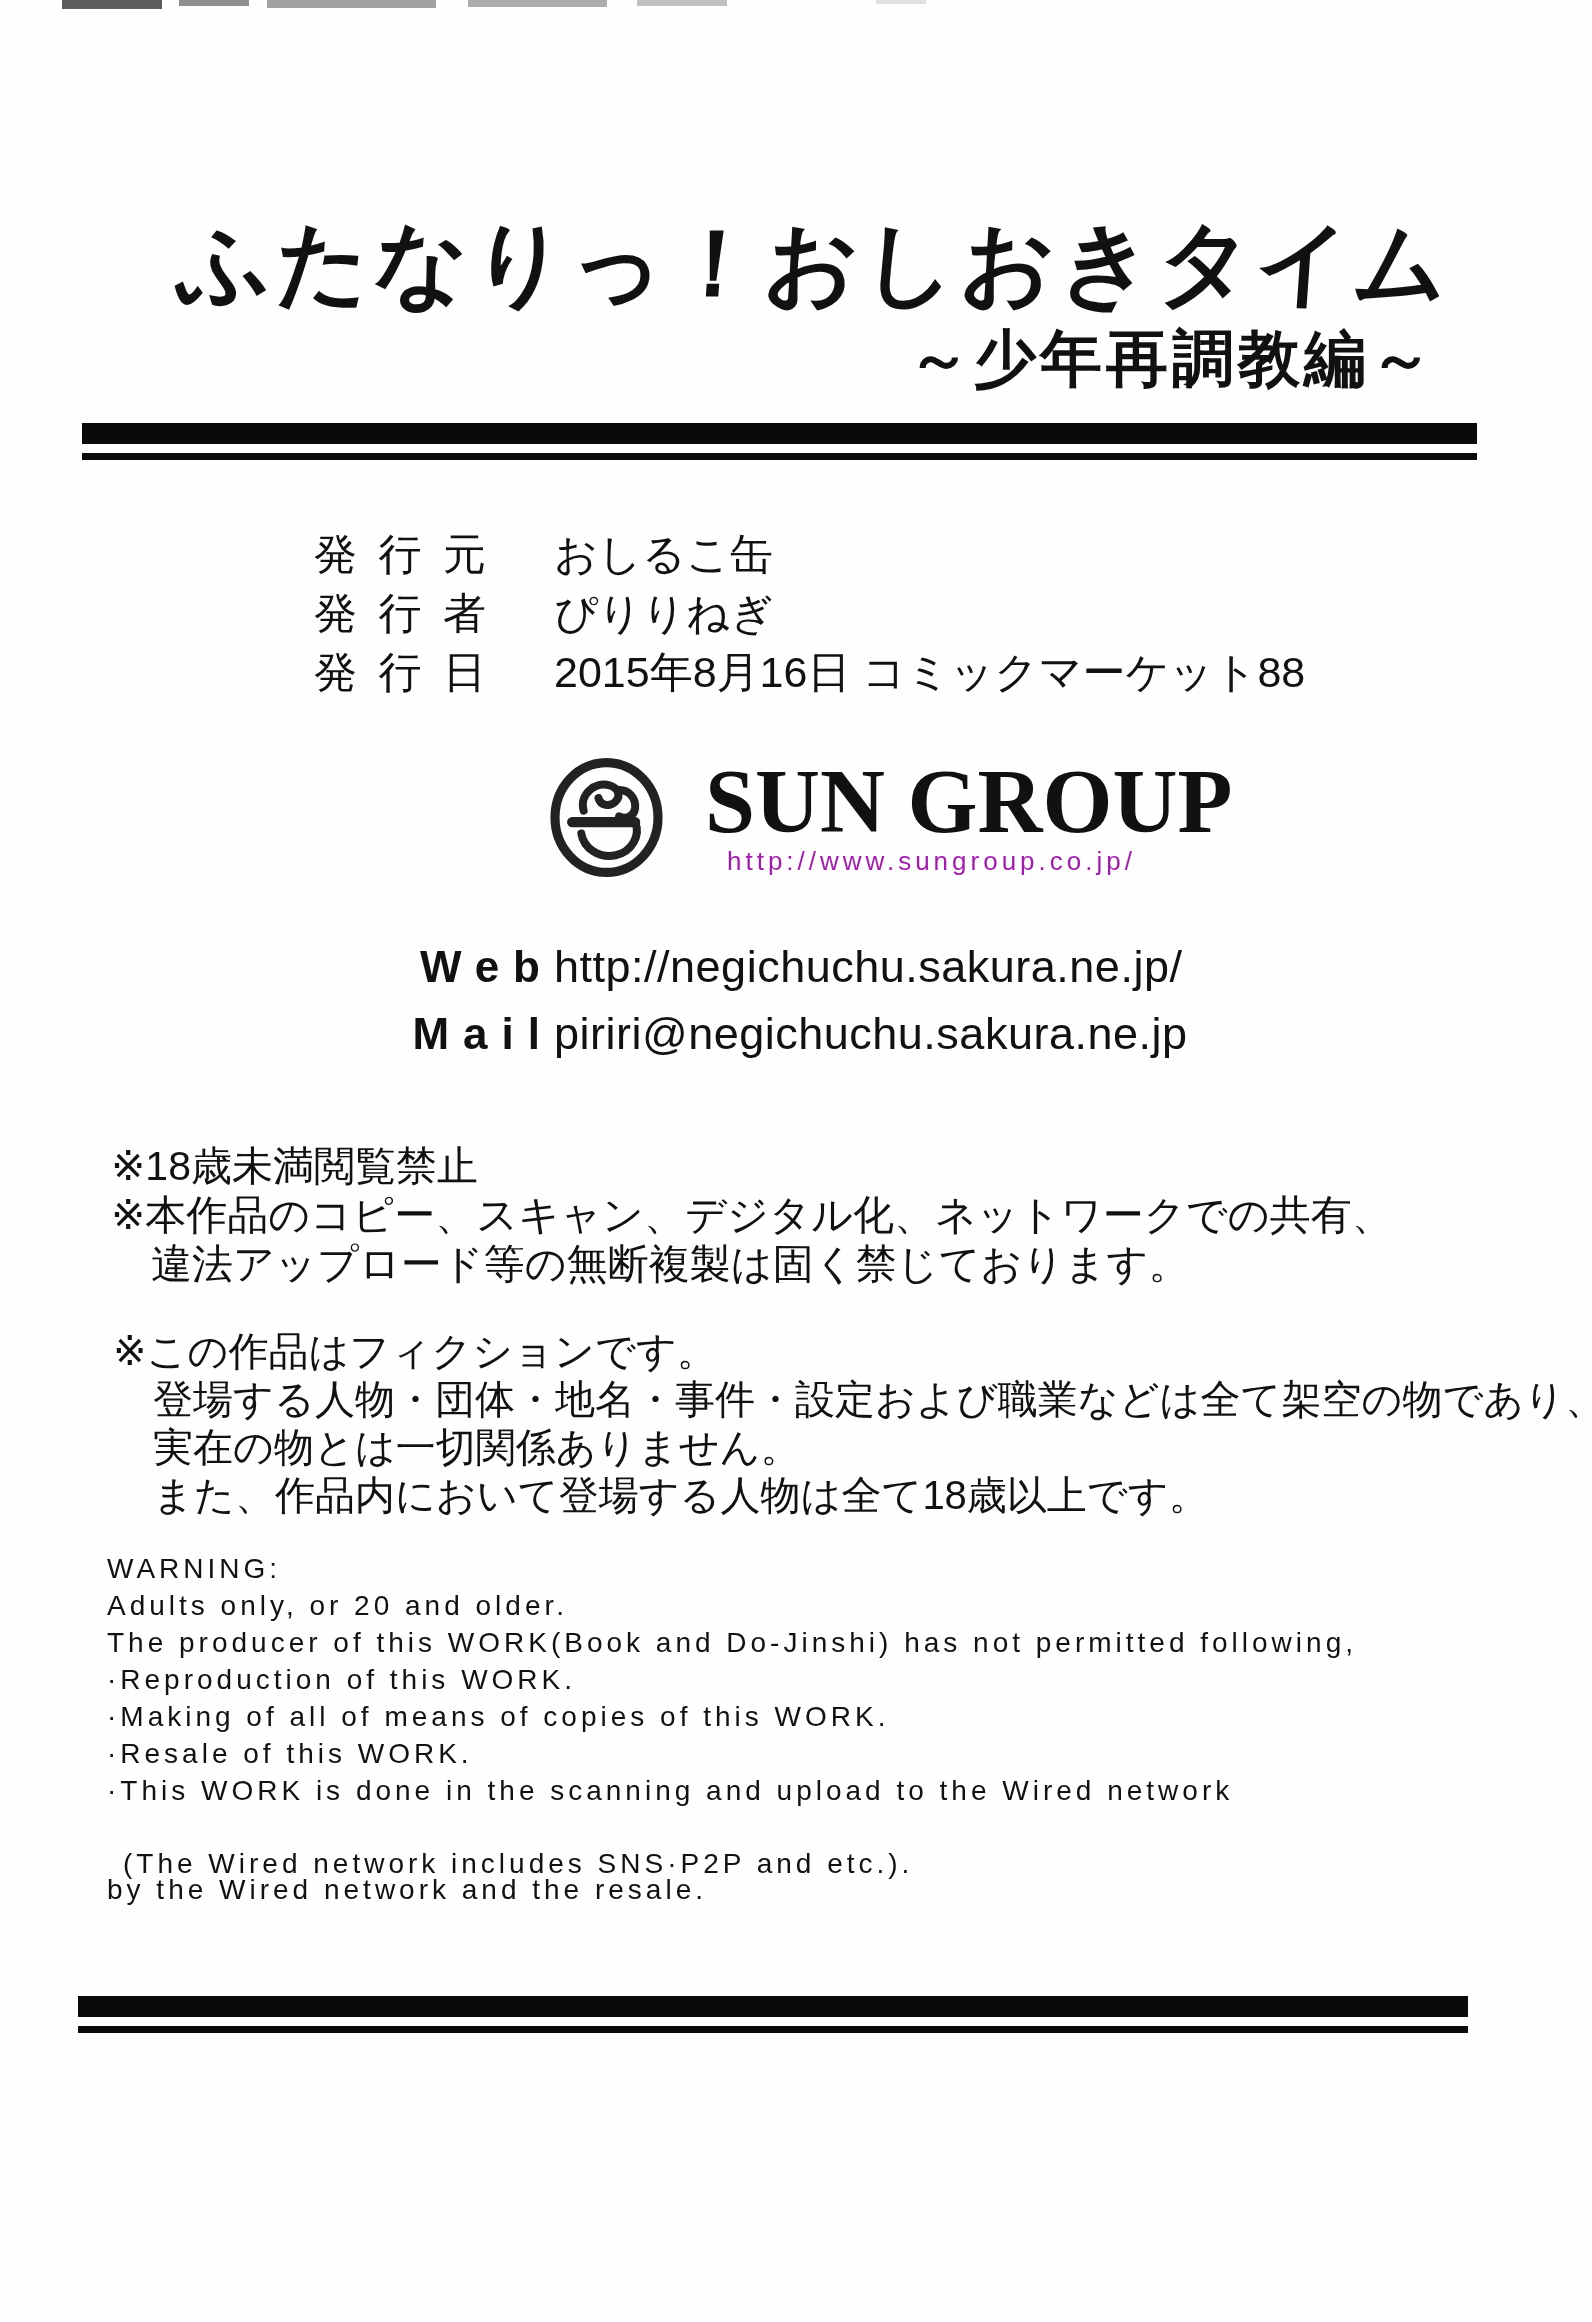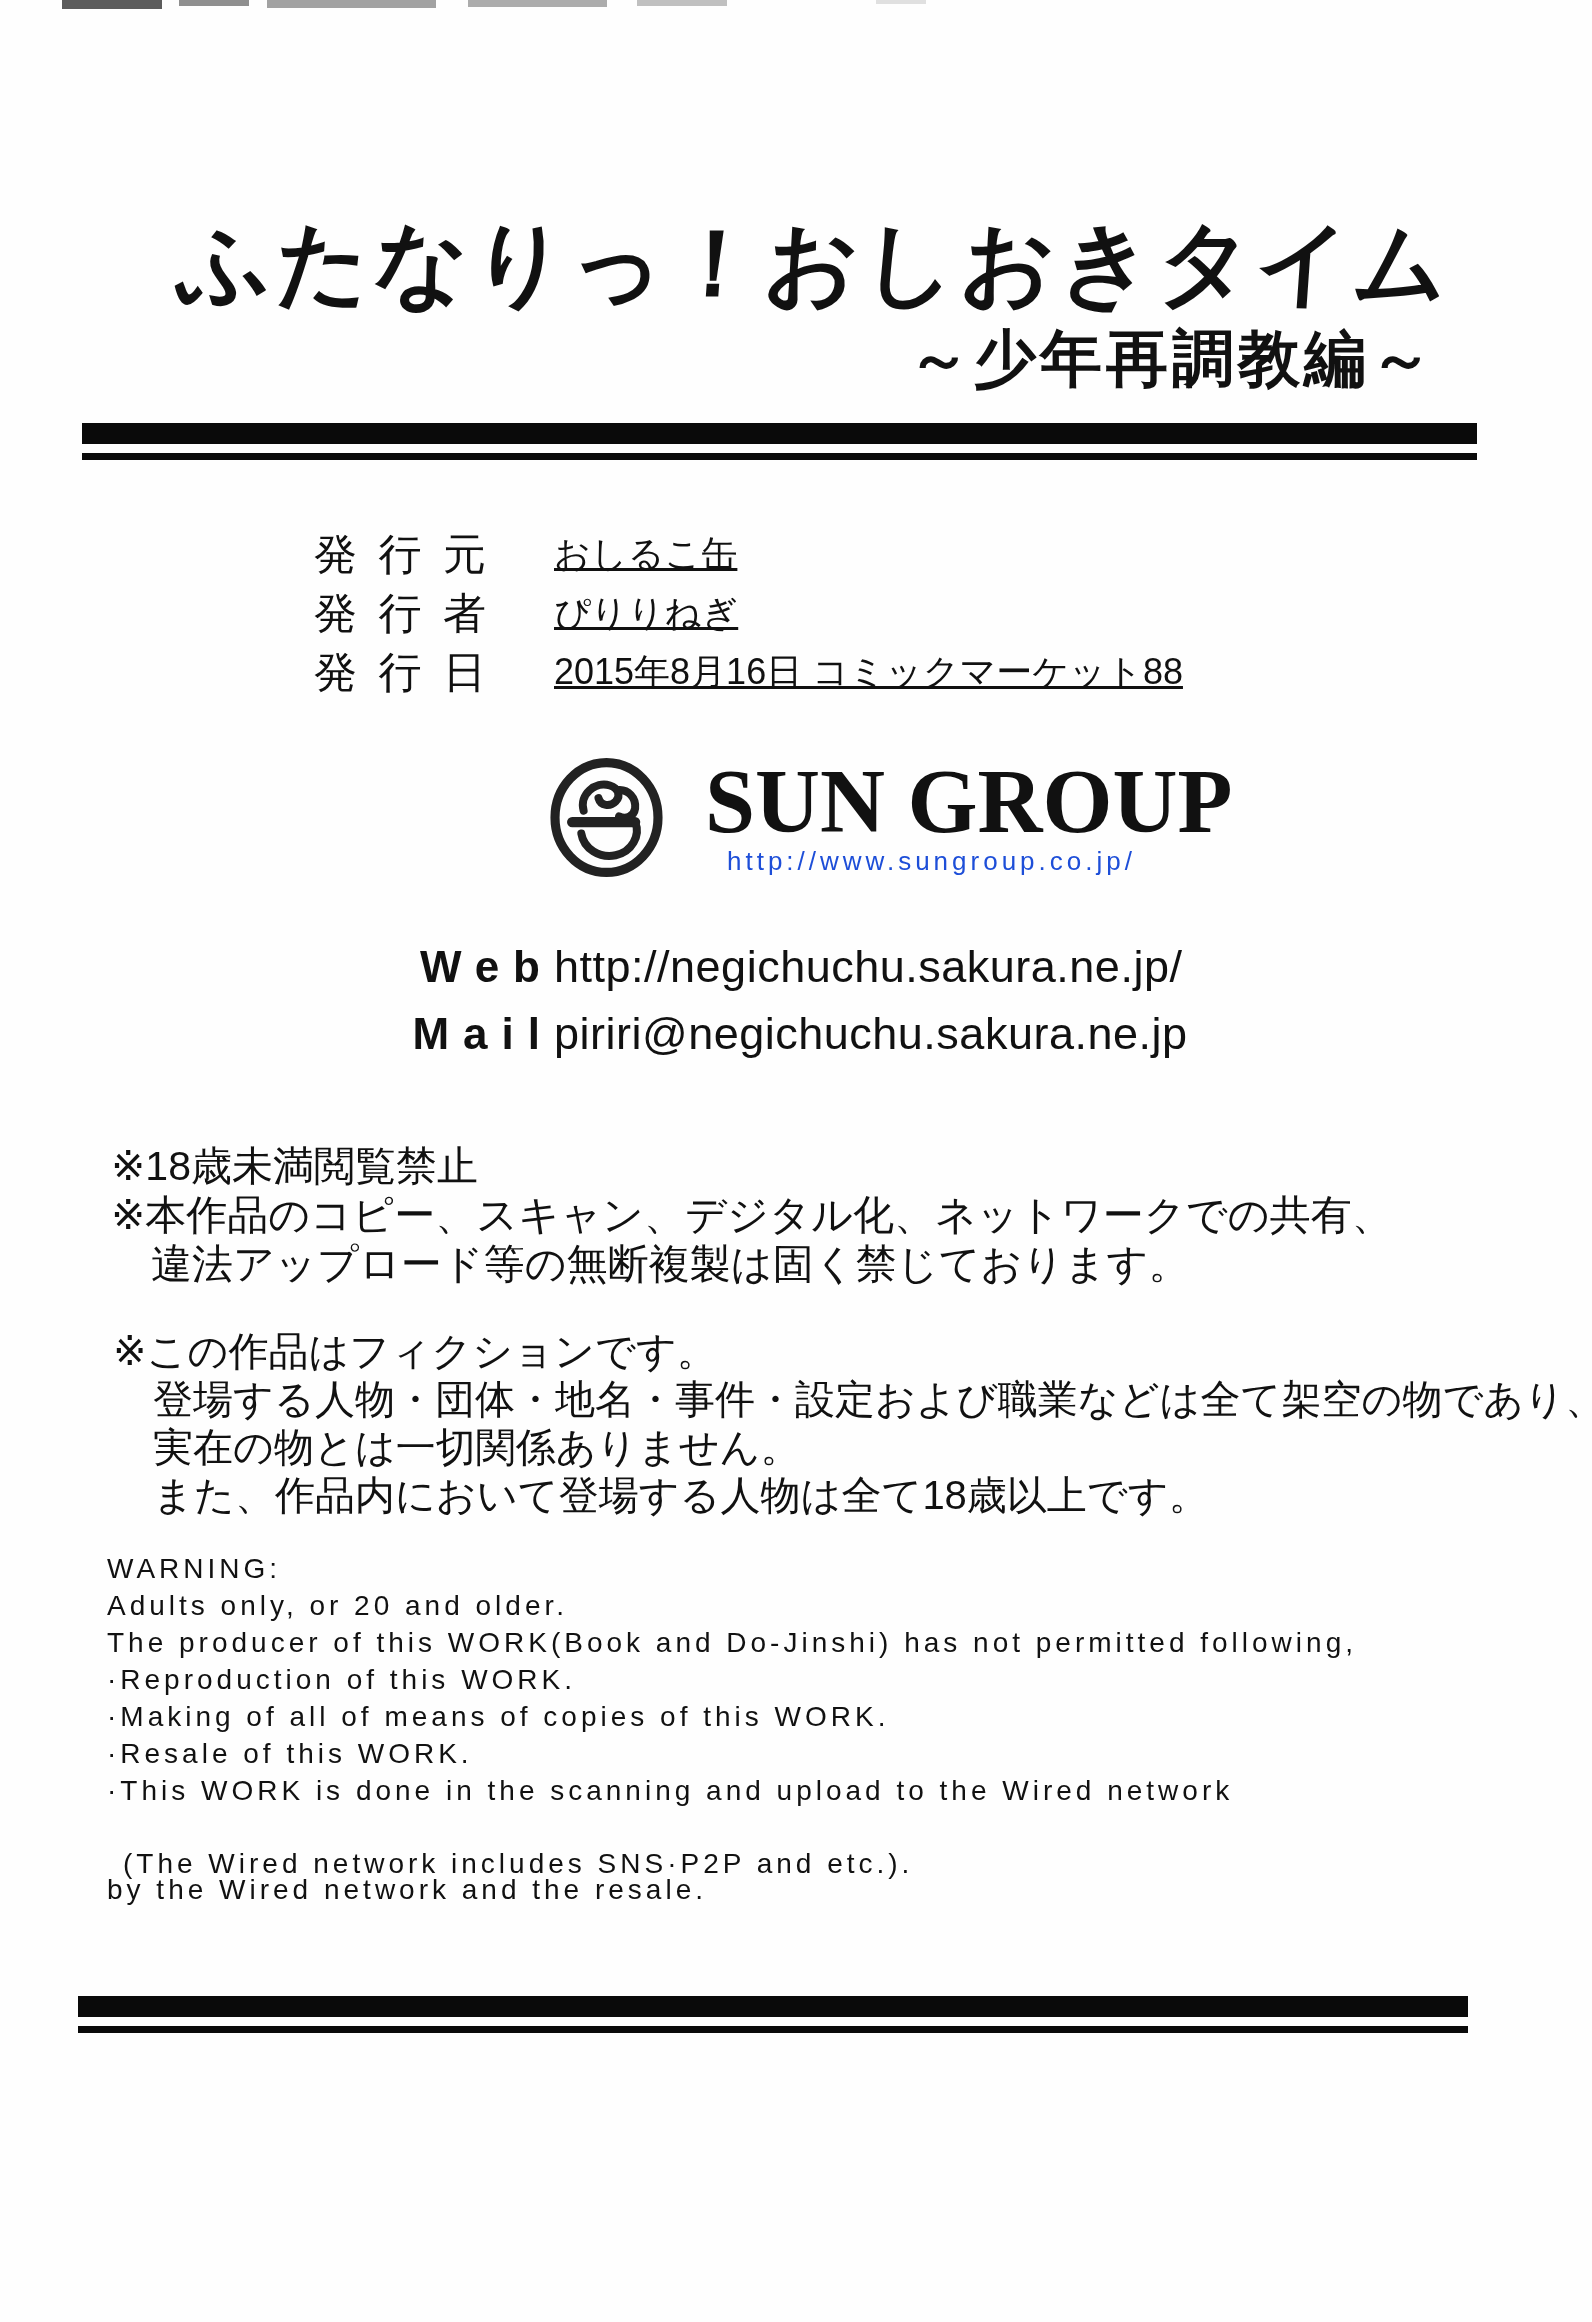--- a/index.html
+++ b/index.html
@@ -35,34 +35,34 @@
   .divider-top { left:82px; top:423px; width:1395px; }
   .divider-bottom { left:78px; top:1996px; width:1390px; }
 
   
   .colophon { position:absolute; left:314px; top:525px; }
   .colophon .row { display:flex; align-items:center; height:59px; }
   .jp-label {
     width:240px; font-size:43px; letter-spacing:0.5em;
     white-space:nowrap; flex:0 0 auto;
   }
-  .jp-value { font-size:36px; white-space:nowrap;text-decoration:underline; }
+  .jp-value { font-size:43px; white-space:nowrap; }
 
   
   .printer { position:absolute; left:549px; top:758px; display:flex; align-items:center;gap:23px; }
   .printer svg { width:115px; height:119px; flex:0 0 auto; }
   .printer-text { margin-left:18px; }
   .printer-name {
     font-family:"Liberation Serif","DejaVu Serif",serif;
     font-size:90px; font-weight:bold; line-height:0.98;
     letter-spacing:0px; white-space:nowrap;
   }
   .printer-url {
     font-size:26px; letter-spacing:4px; white-space:nowrap;
-    padding-left:22px; margin-top:0px; color:#1d4ed8;
+    padding-left:22px; margin-top:0px; color:#a21caf;
   }
 
   
   .contact { position:absolute; left:314px; top:933px; }
   .contact .row { display:flex; align-items:center; height:67px;text-align:right; }
   .en-label {
     width:240px; font-size:44px; font-weight:bold; letter-spacing:14px;
     white-space:nowrap; flex:0 0 auto;
   }
   .en-value { font-size:45px; white-space:nowrap; letter-spacing:0.5px; }

